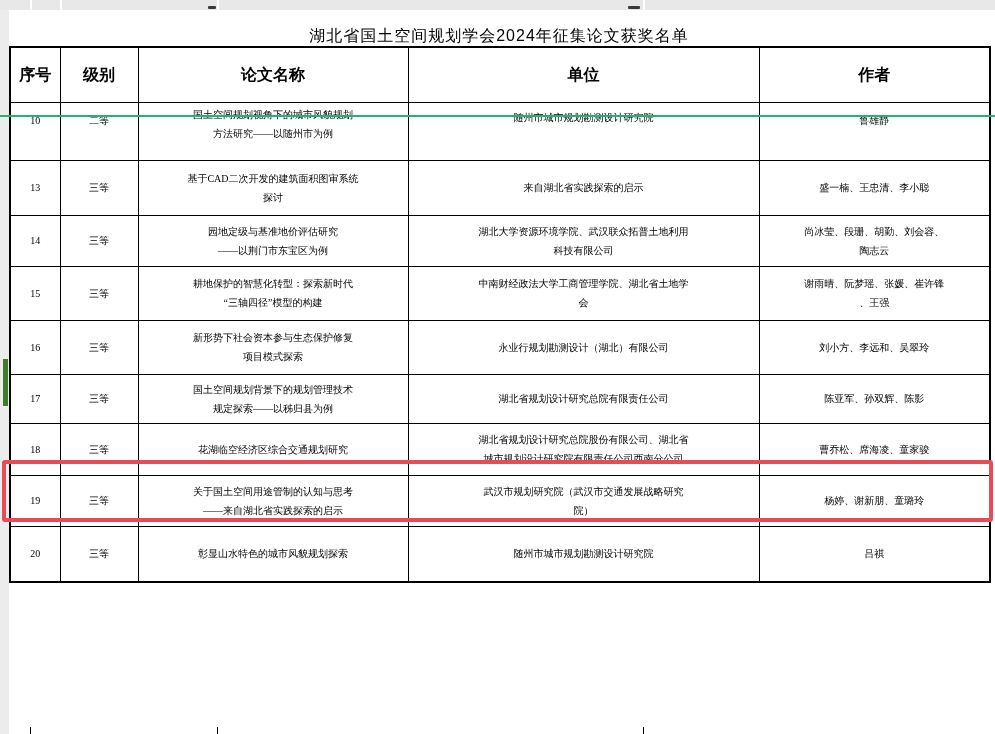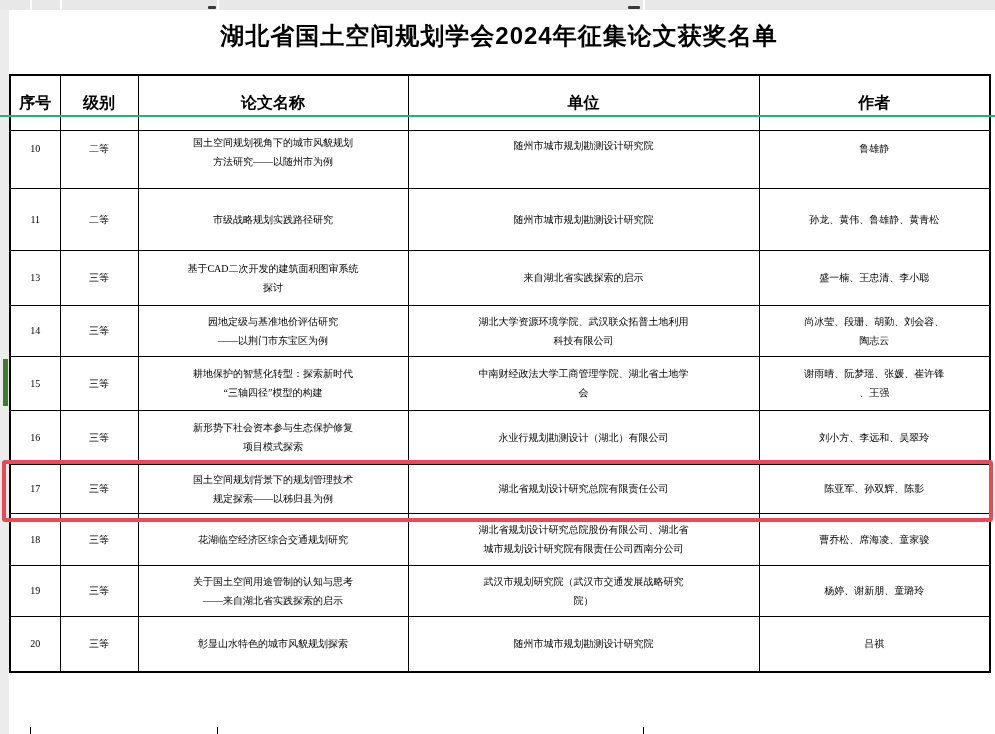--- a/index.html
+++ b/index.html
@@ -17,25 +17,25 @@
   .freeze-line{position:absolute;left:0;top:115px;width:995px;height:2px;z-index:30;}
   .row-indicator{position:absolute;left:3px;top:359px;width:5px;height:47px;z-index:31;}
   .highlight-box{position:absolute;left:2px;top:460px;width:991px;height:62px;
     box-sizing:border-box;border-style:solid;border-width:4px;border-radius:3px;z-index:32;
     background:transparent;}
   .bottom-stub{position:absolute;top:727px;width:1px;height:7px;background:#000;}
   
   .doc-title{
     position:absolute;left:9px;top:10px;width:980px;height:52px;
     display:flex;align-items:center;justify-content:center;
-    font-size:24px;font-weight:bold;letter-spacing:1px;
+    font-size:16px;font-weight:normal;letter-spacing:1px;
   }
   
   table.award{
-    position:absolute;left:9px;top:74px;width:980px;
+    position:absolute;left:9px;top:46px;width:980px;
     border-collapse:collapse;table-layout:fixed;
     background:#fff;
   }
   table.award th, table.award td{
     border:1px solid #000;
     text-align:center;vertical-align:middle;
     padding:1px 3px;overflow:hidden;
     white-space:pre-line;
     font-size:10px;line-height:19px;
     font-family:"Liberation Serif","DejaVu Serif",serif;
@@ -83,27 +83,20 @@
     <th>单位</th>
     <th>作者</th>
   </tr>
   <tr class="clip-row" style="height:58px">
     <td class="c-no">10</td>
     <td class="c-level">二等</td>
     <td class="c-paper"><div class="paper-inner">国土空间规划视角下的城市风貌规划
 方法研究——以随州市为例</div></td>
     <td class="c-org">随州市城市规划勘测设计研究院</td>
     <td class="c-authors">鲁雄静</td>
-  </tr>
-  <tr style="height:62px">
-    <td>11</td>
-    <td>二等</td>
-    <td>市级战略规划实践路径研究</td>
-    <td>随州市城市规划勘测设计研究院</td>
-    <td>孙龙、黄伟、鲁雄静、黄青松</td>
   </tr>
   <tr style="height:55px">
     <td>13</td>
     <td>三等</td>
     <td>基于CAD二次开发的建筑面积图审系统
 探讨</td>
     <td>来自湖北省实践探索的启示</td>
     <td>盛一楠、王忠清、李小聪</td>
   </tr>
   <tr style="height:51px">

